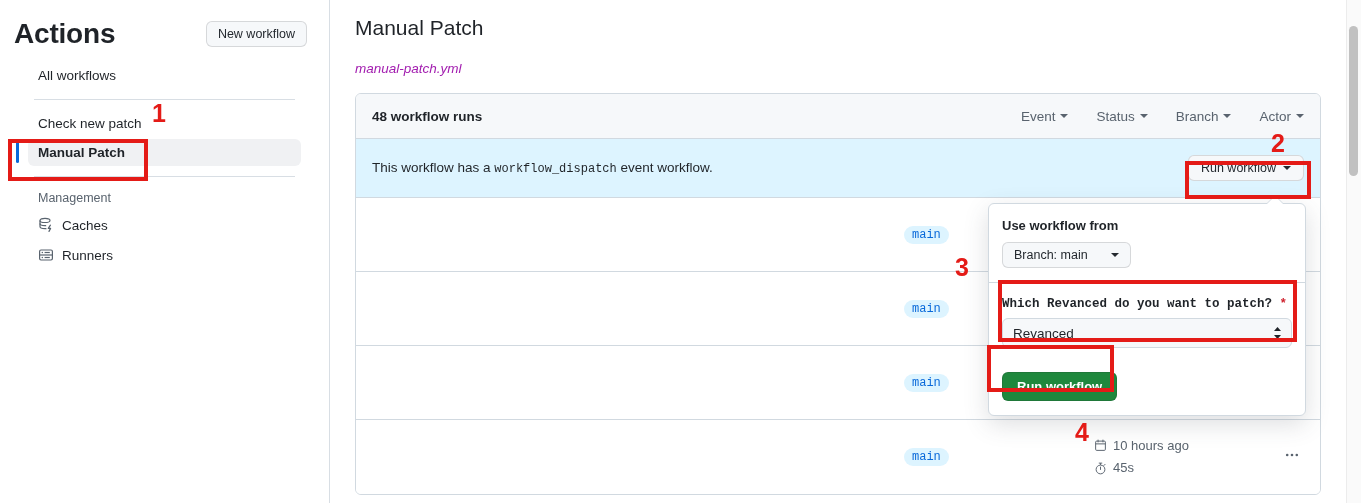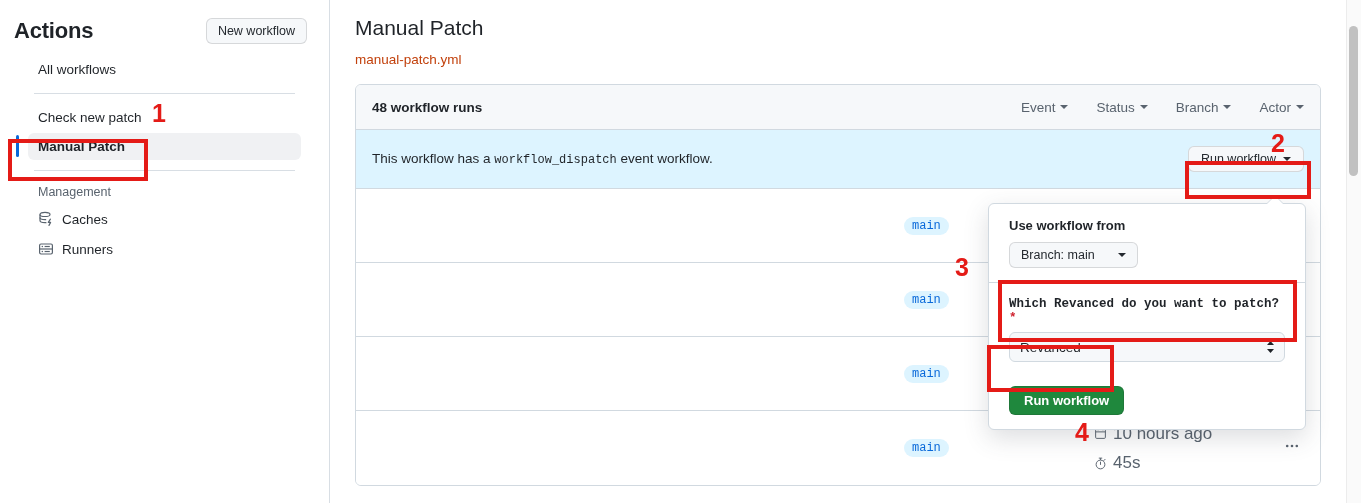--- a/index.html
+++ b/index.html
@@ -22,21 +22,21 @@
   .sidebar {
     position: absolute; left: 0; top: 0; width: 330px; height: 503px;
     background: #ffffff;
     border-right: 1px solid #d8dee4;
     padding: 0;
   }
   .sb-head {
     display: flex; align-items: center; justify-content: space-between;
     padding: 18px 22px 12px 14px;
   }
-  .sb-title { font-size: 22px; font-weight: 700; letter-spacing: -0.2px; color: #1f2328; }
+  .sb-title { font-size: 28px; font-weight: 700; letter-spacing: -0.2px; color: #1f2328; }
   .new-wf-btn {
     font-size: 12.5px; color: #24292f; background: #f6f8fa;
     border: 1px solid rgba(31,35,40,0.15); border-radius: 6px;
     padding: 5px 11px; cursor: pointer; white-space: nowrap;
   }
   .sb-nav { padding: 0 28px; }
   .sb-item {
     position: relative;
     display: flex; align-items: center; gap: 8px;
     font-size: 13.5px; color: #1f2328;
@@ -56,21 +56,21 @@
   .sb-icon svg { display: block; }
 
   
   .main {
     position: absolute; left: 331px; top: 0; right: 16px; height: 503px;
     padding: 14px 24px 0 24px;
     background: #ffffff;
   }
   .main-head { display: flex; align-items: flex-start; justify-content: space-between; }
   .wf-title { font-size: 21px; font-weight: 400; color: #1f2328; line-height: 1.3; }
-  .wf-file { font-size: 13.5px; color: #c2410c; text-decoration: none; display: inline-block; margin-top: 11px; cursor: pointer; }
+  .wf-file { font-size: 13.5px; color: #a21caf; text-decoration: none; display: inline-block; margin-top: 20px; cursor: pointer; font-style: italic; }
 
   .head-right { display: flex; align-items: center; gap: 8px; padding-top: 5px; }
   .filter-box {
     display: flex; align-items: center; gap: 8px;
     width: 298px; height: 32px;
     border: 1px solid #d1d9e0; border-radius: 6px; background: #fff;
     padding: 0 10px;
   }
   .filter-box input {
     border: none; outline: none; font-size: 13.5px; color: #1f2328;
@@ -125,40 +125,40 @@
   }
   .run-row:last-child { border-bottom: none; }
   .run-left { flex: 1 1 auto; }
   .branch-pill {
     font-family: "Liberation Mono", monospace; font-size: 12px;
     color: #0969da; background: #ddf4ff;
     border-radius: 10px; padding: 2px 8px; white-space: nowrap;
   }
   .run-mid { width: 190px; display: flex; justify-content: flex-start; }
   .run-right { width: 210px; display: flex; align-items: center; justify-content: space-between; }
-  .meta { font-size: 17px; color: #59636e; line-height: 1.75; }
+  .meta { font-size: 13px; color: #59636e; line-height: 1.75; }
   .meta-line { display: flex; align-items: center; gap: 6px; }
   .meta-ico { color: #59636e; display: inline-flex; }
   .row-kebab { color: #59636e; cursor: pointer; padding: 4px; }
 
   
   .popover {
     position: absolute; left: 988px; top: 203px; width: 318px;
     background: #fff; border: 1px solid #d1d9e0; border-radius: 6px;
     box-shadow: 0 8px 24px rgba(66,74,83,0.18);
     z-index: 40;
   }
   .popover::before {
     content: ""; position: absolute; top: -8px; left: 278px;
     width: 0; height: 0;
     border-left: 8px solid transparent; border-right: 8px solid transparent;
     border-bottom: 8px solid #fff;
     filter: drop-shadow(0 -1px 0 #d1d9e0);
   }
-  .pop-sec { padding: 14px 20px; }
+  .pop-sec { padding: 14px 13px; }
   .pop-sec + .pop-sec { border-top: 1px solid #d1d9e0; }
   .pop-label { font-size: 13px; font-weight: 600; color: #1f2328; margin-bottom: 9px; }
   .branch-btn {
     font-size: 12.5px; color: #24292f; background: #f6f8fa;
     border: 1px solid rgba(31,35,40,0.15); border-radius: 6px;
     padding: 5px 11px; cursor: pointer;
     display: inline-flex; align-items: center; gap: 23px;
   }
   .input-label {
     font-family: "Liberation Mono", monospace;

